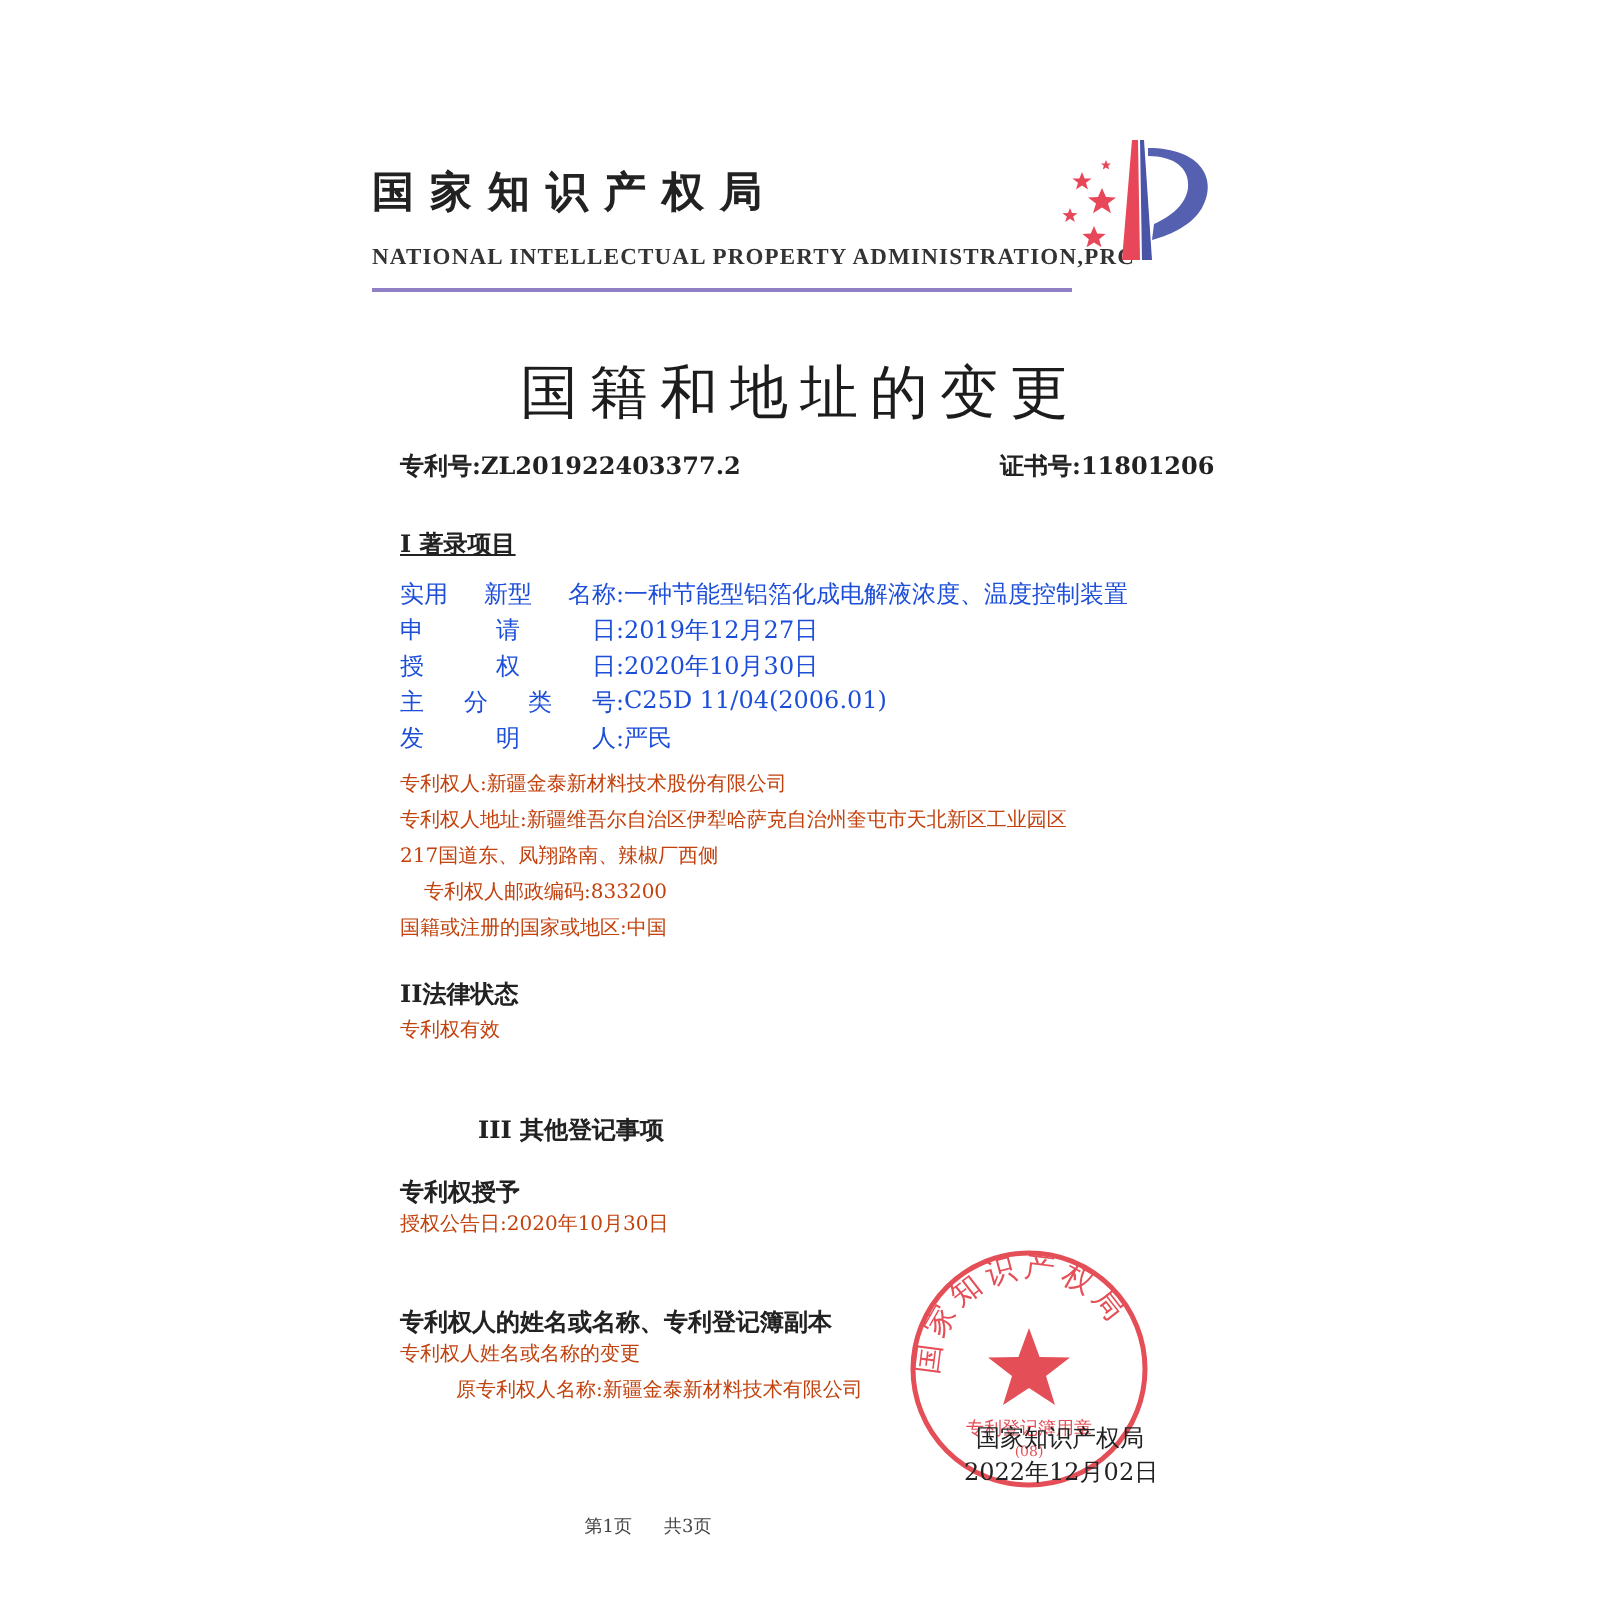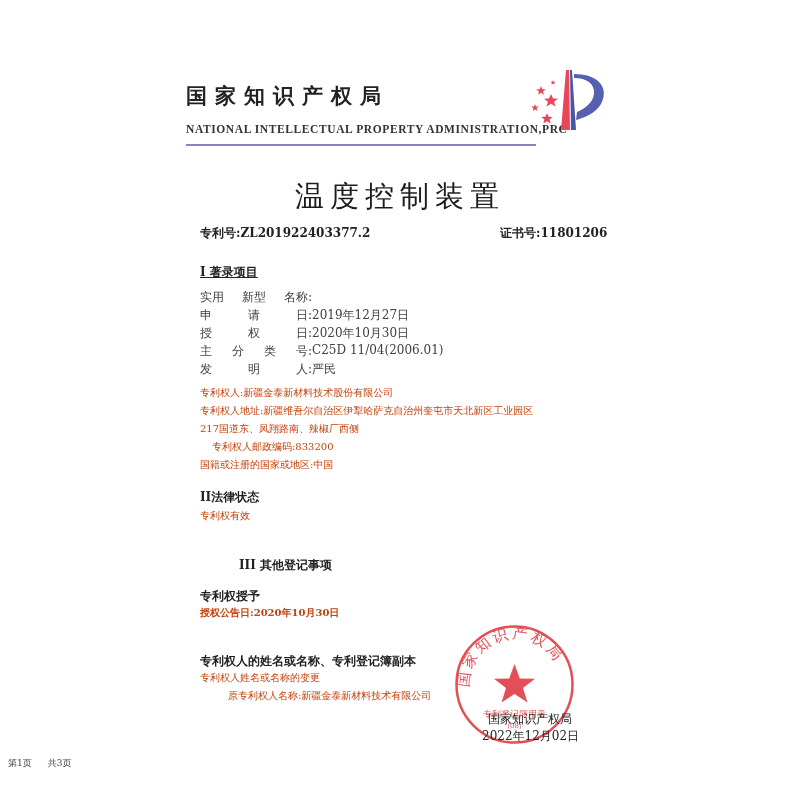--- a/index.html
+++ b/index.html
@@ -10,28 +10,28 @@
     .org-en { left: 186px; top: 123px; font-size: 11.5px; font-weight: bold; letter-spacing: 0.6px; color: #333;
       font-family: "Liberation Serif", "DejaVu Serif", serif; }
     .rule { left: 186px; top: 144px; width: 350px; height: 2px; background: #8f7fc4; }
     .logo { left: 531px; top: 60px; width: 80px; height: 80px; }
     .doc-title { left: 0; width: 800px; text-align: center; top: 177px; font-size: 29px; letter-spacing: 6px;
       font-family: "DejaVu Sans", "Liberation Sans", sans-serif; color: #1c1c1c; }
     .meta-left { left: 200px; top: 225px; font-size: 12px; font-weight: bold; }
     .meta-right { left: 500px; top: 225px; font-size: 12px; font-weight: bold; }
     .section-h { font-size: 12px; font-weight: bold; }
     .line { font-size: 10px; line-height: 18px; color: #c2410c; }
-    .kv { left: 200px; font-size: 12px; color: #404040; display: flex; }
+    .kv { left: 200px; font-size: 12px; color: #1d4ed8; display: flex; }
     .kv .k { width: 112px; display: flex; justify-content: space-between; }
     .kv .k span { display: inline-block; }
     .kv .v { margin-left: 0; }
     .stamp { left: 452px; top: 622px; width: 125px; height: 125px; opacity: 0.85; }
     .issuer { left: 488px; top: 711px; font-size: 12px; color: #222; }
     .issue-date { left: 482px; top: 728px; font-size: 12px; color: #222; }
-    .footer { left: 0; width: 648px; top: 757px; font-size: 9px; color: #444; }
+    .footer { left: 0; width: 648px; top: 757px; text-align: center; font-size: 9px; color: #444; }
     .footer span { margin: 0 8px; }
   </style>
 </head>
 <body>
 
 <div class="abs org-cn">国家知识产权局</div>
 <div class="abs org-en">NATIONAL INTELLECTUAL PROPERTY ADMINISTRATION,PRC</div>
 <div class="abs rule"></div>
 
 <svg class="abs logo" viewBox="0 0 80 80">
@@ -41,37 +41,38 @@
   <polygon points="4,44 5,46.5 7.8,46.6 5.6,48.3 6.4,51 4,49.4 1.6,51 2.4,48.3 0.2,46.6 3,46.5" fill="#e8475a"></polygon>
   <polygon points="16,53 17.6,56.8 21.8,57 18.6,59.6 19.7,63.6 16,61.2 12.3,63.6 13.4,59.6 10.2,57 14.4,56.8" fill="#e8475a"></polygon>
   <polygon points="22,20 22.7,21.7 24.5,21.8 23.1,22.9 23.6,24.7 22,23.7 20.4,24.7 20.9,22.9 19.5,21.8 21.3,21.7" fill="#e8475a"></polygon>
 
   <polygon points="35,10 38,10 39,70 30,70" fill="#e8475a"></polygon>
 
   <polygon points="39,10 41,10 45,70 40,70" fill="#4a55a8"></polygon>
   <path d="M43,14 C70,14 78,30 70,44 C64,54 52,58 45,60 L46,52 C55,48 62,42 63,34 C64,24 56,18 43,18 Z" fill="#5560b0"></path>
 </svg>
 
-<div class="abs doc-title">温度控制装置</div>
+<div class="abs doc-title">国籍和地址的变更</div>
 
 <div class="abs meta-left">
   <span>专利号:</span><span>ZL201922403377.2</span>
 </div>
 <div class="abs meta-right">
   <span>证书号:</span><span>11801206</span>
 </div>
 
 <div class="abs section-h" style="left:200px; top:264px;text-decoration:underline;">I 著录项目</div>
 
 <div class="abs kv" style="top:289px;">
   <div class="k">
     <span>实用</span>
     <span>新型</span>
     <span>名称:</span>
   </div>
+  <div class="v">一种节能型铝箔化成电解液浓度、温度控制装置</div>
 </div>
 <div class="abs kv" style="top:307px;">
   <div class="k">
     <span>申</span>
     <span>请</span>
     <span>日:</span>
   </div>
   <div class="v">2019年12月27日</div>
 </div>
 <div class="abs kv" style="top:325px;">
@@ -104,21 +105,21 @@
 <div class="abs line" style="left:200px; top:402px;">专利权人地址:新疆维吾尔自治区伊犁哈萨克自治州奎屯市天北新区工业园区</div>
 <div class="abs line" style="left:200px; top:420px;">217国道东、凤翔路南、辣椒厂西侧</div>
 <div class="abs line" style="left:212px; top:438px;">专利权人邮政编码:833200</div>
 <div class="abs line" style="left:200px; top:456px;">国籍或注册的国家或地区:中国</div>
 
 <div class="abs section-h" style="left:200px; top:489px;">II法律状态</div>
 <div class="abs line" style="left:200px; top:507px;">专利权有效</div>
 
 <div class="abs section-h" style="left:200px; top:557px;margin-left:39px;">III 其他登记事项</div>
 <div class="abs section-h" style="left:200px; top:588px;">专利权授予</div>
-<div class="abs line" style="left:200px; top:604px;font-weight:bold;">授权公告日:2020年10月30日</div>
+<div class="abs line" style="left:200px; top:604px;">授权公告日:2020年10月30日</div>
 
 <div class="abs section-h" style="left:200px; top:653px;">专利权人的姓名或名称、专利登记簿副本</div>
 <div class="abs line" style="left:200px; top:669px;">专利权人姓名或名称的变更</div>
 <div class="abs line" style="left:200px; top:687px;margin-left:28px;">原专利权人名称:新疆金泰新材料技术有限公司</div>
 
 <svg class="abs stamp" viewBox="0 0 125 125">
   <defs>
     <path id="sealArc" d="M18,72 A46,46 0 1,1 108,72"></path>
   </defs>
   <circle cx="62.5" cy="62.5" r="58" fill="none" stroke="#e0303a" stroke-width="2.5"></circle>

